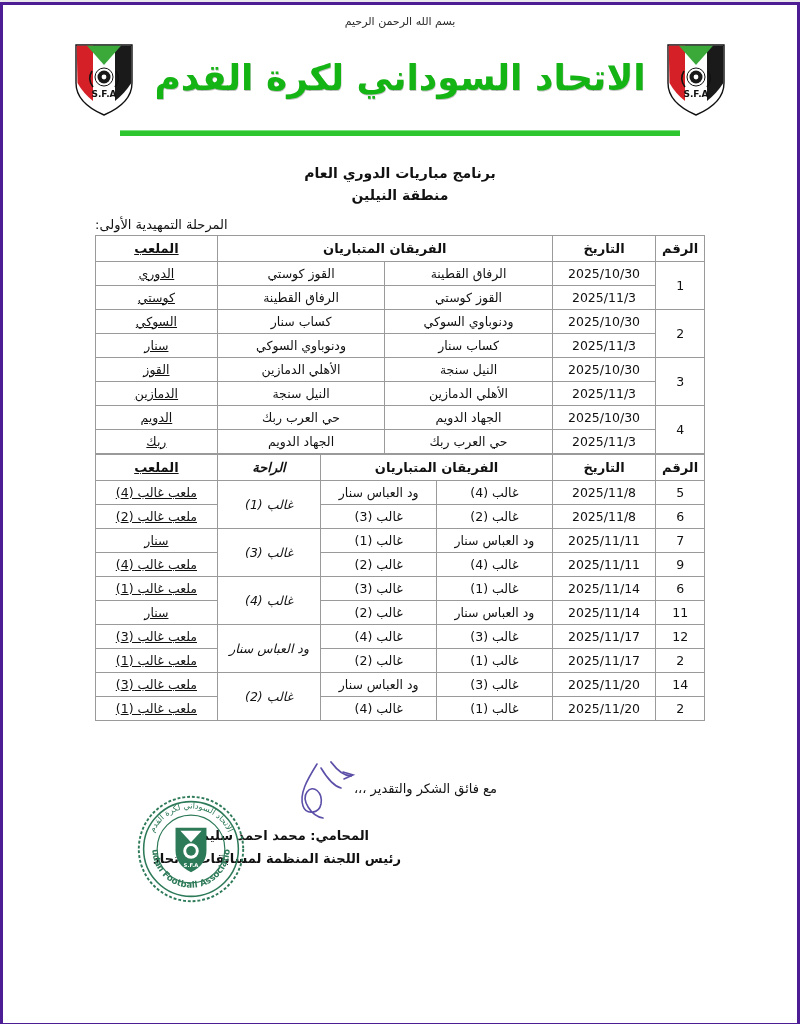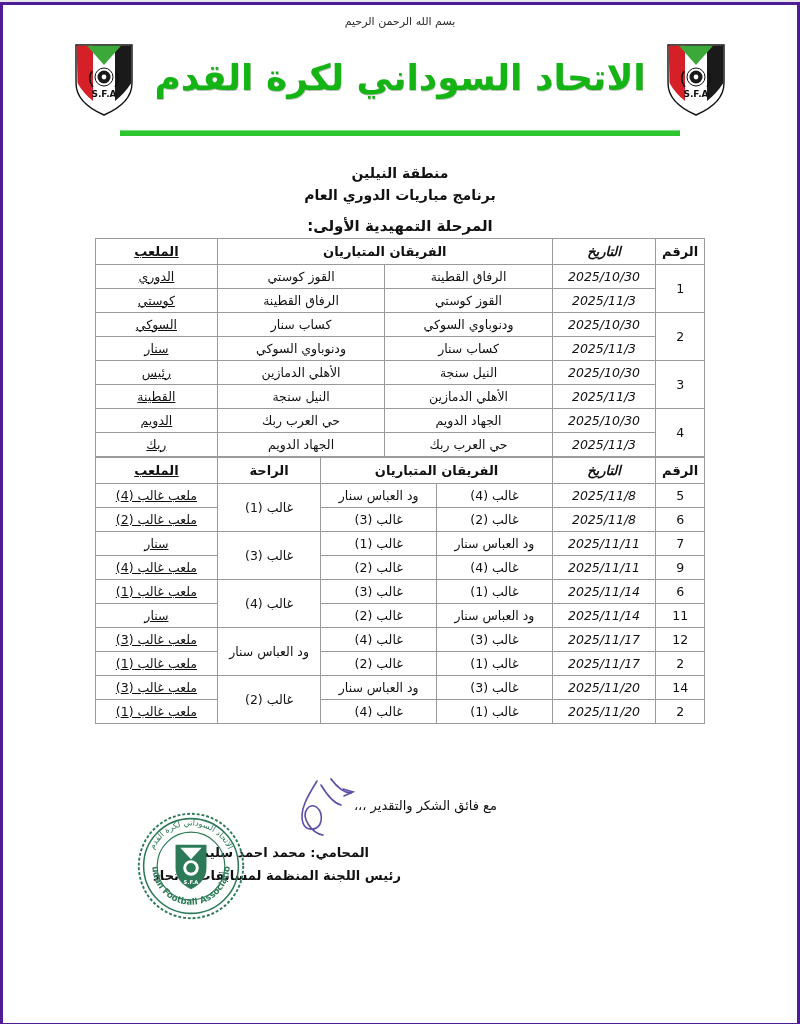--- a/index.html
+++ b/index.html
@@ -63,24 +63,24 @@
     line-height: 1.6;
   }
   .doc-titles div {
     font-size: 14px;
     font-weight: bold;
     color: #111;
   }
 
   
   .stage-label {
-    font-size: 15px;
-    font-weight: bold;
-    color: #111;
-    text-align: center;
+    font-size: 13px;
+    font-weight: normal;
+    color: #111;
+    text-align: left;
     padding-right: 0px;
     margin: 10px 0 3px 0;
   }
 
   
   .tbl-wrap { padding: 0 92px; }
   table {
     width: 100%;
     border-collapse: collapse;
     table-layout: fixed;
@@ -96,30 +96,30 @@
     vertical-align: middle;
     font-weight: normal;
     white-space: nowrap;
   }
   table th {
     font-weight: bold;
     font-size: 13px;
     height: 26px;
   }
   .c-num  { width: 8%; }
-  .c-date { width: 17%; font-style: italic; }
+  .c-date { width: 17%; }
   .c-team { width: 21%; }
-  .c-rest { width: 17%; }
+  .c-rest { width: 17%; font-style: italic; }
   .c-venue{ width: 20%; text-decoration: underline; }
 
   
   .footer {
     position: absolute;
     left: 0; right: 0;
-    top: 775px;
+    top: 758px;
     height: 180px;
   }
   .thanks {
     position: absolute;
     right: 300px; top: 18px;
     font-size: 13px;
     color: #111;
   }
   .sigblock {
     position: absolute;
@@ -180,22 +180,22 @@
       <circle cx="31" cy="38" r="2.4" fill="#ffffff"></circle>
       <path d="M19 32 Q14 40 20 48" fill="none" stroke="#111" stroke-width="1.6"></path>
       <path d="M43 32 Q48 40 42 48" fill="none" stroke="#111" stroke-width="1.6"></path>
       <text x="31" y="58" font-size="9" font-weight="bold" text-anchor="middle" fill="#111" font-family="DejaVu Sans, sans-serif">S.F.A</text>
     </svg>
   </div>
 
   <div class="green-rule"></div>
 
   <div class="doc-titles">
+    <div>برنامج مباريات الدوري العام</div>
     <div>منطقة النيلين</div>
-    <div>برنامج مباريات الدوري العام</div>
   </div>
 
   <div class="tbl-wrap">
     <div class="stage-label">المرحلة التمهيدية الأولى:</div>
     <table>
       <thead>
         <tr>
           <th class="c-num">الرقم</th>
           <th class="c-date">التاريخ</th>
           <th colspan="2">الفريقان المتباريان</th>
@@ -227,27 +227,27 @@
             <td class="c-date">2025/11/3</td>
             <td class="c-team">كساب سنار</td>
             <td class="c-team">ودنوباوي السوكي</td>
             <td class="c-venue">سنار</td>
           </tr>
           <tr>
             <td class="c-num" rowspan="2">3</td>
             <td class="c-date">2025/10/30</td>
             <td class="c-team">النيل سنجة</td>
             <td class="c-team">الأهلي الدمازين</td>
-            <td class="c-venue">رئيس</td>
+            <td class="c-venue">القوز</td>
           </tr>
           <tr>
             <td class="c-date">2025/11/3</td>
             <td class="c-team">الأهلي الدمازين</td>
             <td class="c-team">النيل سنجة</td>
-            <td class="c-venue">القطينة</td>
+            <td class="c-venue">الدمازين</td>
           </tr>
           <tr>
             <td class="c-num" rowspan="2">4</td>
             <td class="c-date">2025/10/30</td>
             <td class="c-team">الجهاد الدويم</td>
             <td class="c-team">حي العرب ربك</td>
             <td class="c-venue">الدويم</td>
           </tr>
           <tr>
             <td class="c-date">2025/11/3</td>

